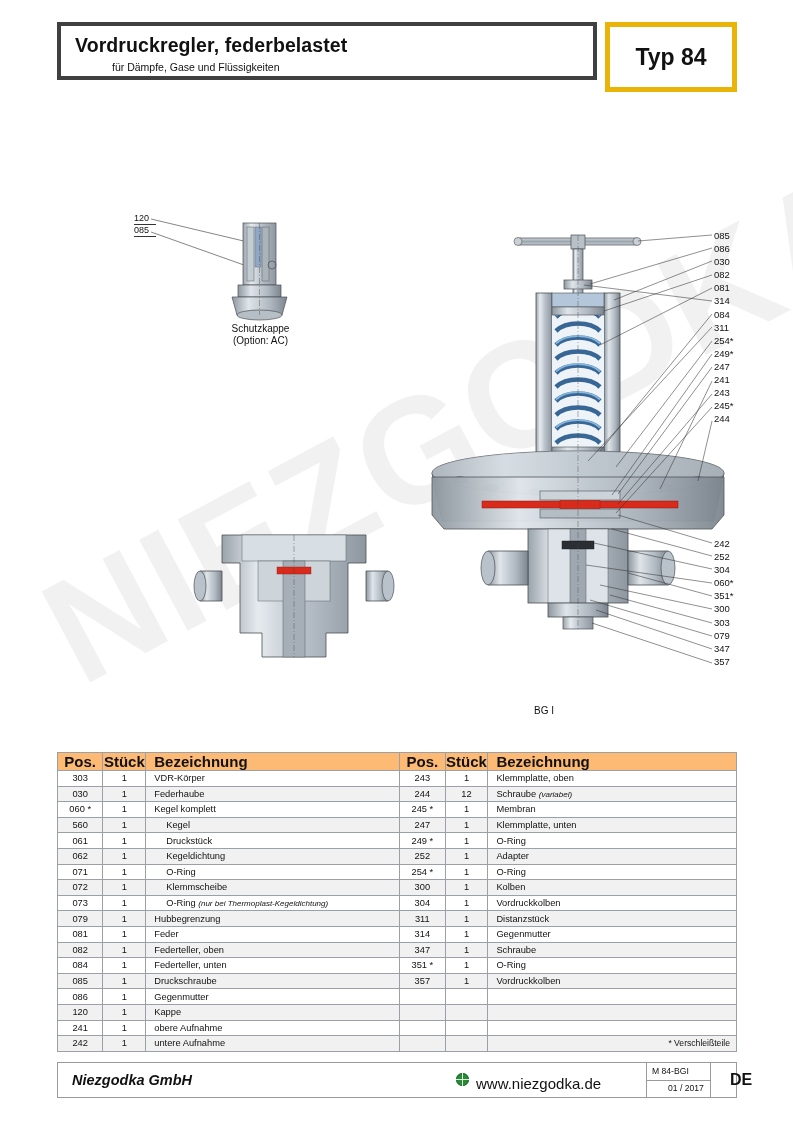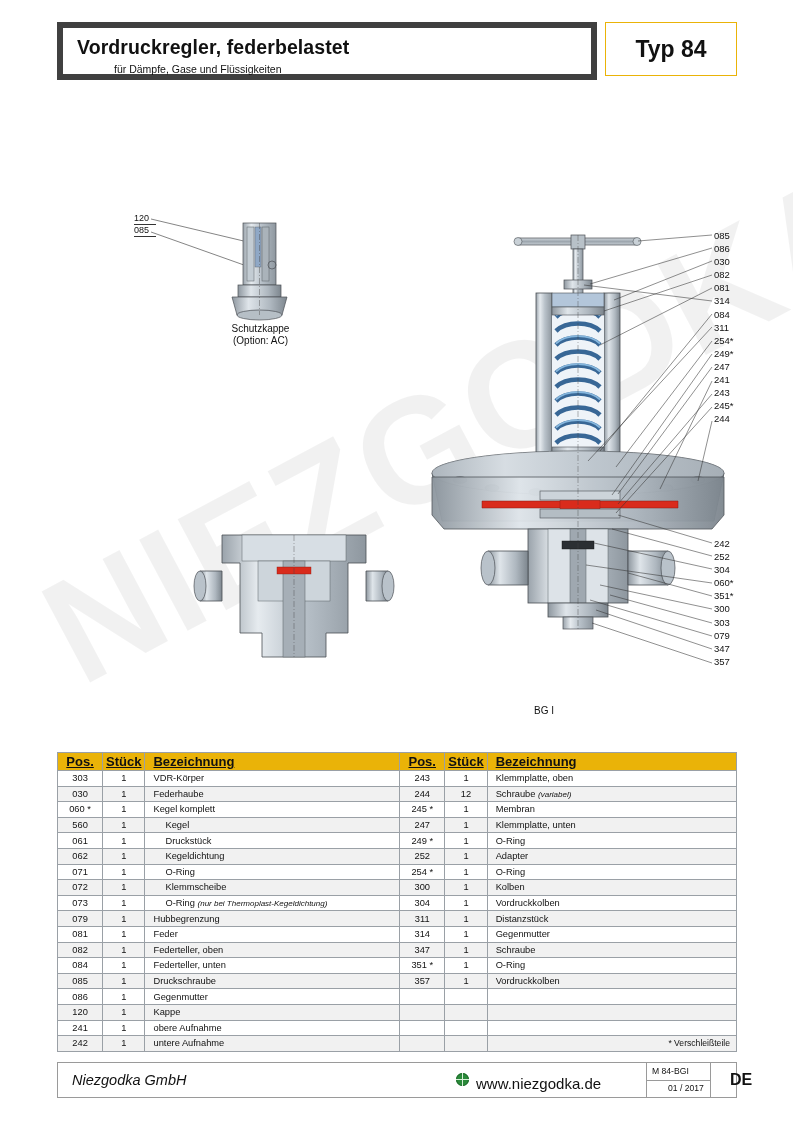--- a/index.html
+++ b/index.html
@@ -30,34 +30,34 @@
     pointer-events:none;
     user-select:none;
   }
 
   
   .header {
     position:absolute; left:57px; top:22px; width:680px; height:58px;
   }
   .header-title-box {
     position:absolute; left:0; top:0; width:540px; height:58px;
-    border:6px solid #404040; background:#fff;
+    border:4px solid #404040; background:#fff;
     box-sizing:border-box;
   }
   .header-title {
     position:absolute; left:14px; top:8px;
     font-size:19.5px; font-weight:bold; letter-spacing:0.1px;
   }
   .header-sub {
     position:absolute; left:15px; top:35px;
     font-size:10.5px; font-weight:normal;margin-left:36px;
   }
   .header-type-box {
-    position:absolute; left:548px; top:0; width:132px; height:54px;
-    border:1px solid #eab308; background:#fff;
+    position:absolute; left:548px; top:0; width:132px; height:70px;
+    border:5px solid #eab308; background:#fff;
     box-sizing:border-box;
     display:flex; align-items:center; justify-content:center;
   }
   .header-type {
     font-size:23px; font-weight:bold;
   }
 
   
   .drawing { position:absolute; left:0; top:95px; width:793px; height:640px; }
 
@@ -93,44 +93,43 @@
     width:680px;
     font-size:9.3px;
   }
   table.parts th, table.parts td {
     border:0.7px solid #9aa0a6;
     padding:0;
     height:14.6px;
     vertical-align:middle;
   }
   table.parts th {
-    background:#eab308;
-    font-size:13px;
+    background:#fdba74;
+    font-size:15px;
     font-weight:bold;
     height:17px;
-    text-decoration:underline;
   }
   .c-pos { width:46px; text-align:center; }
   .c-st  { width:42px; text-align:center;margin-left:40px; }
   .c-bez { width:252px; text-align:left; padding-left:8px !important; }
   .row-alt td { background:#f1f1f1; }
   .indent1 { padding-left:20px !important; }
   .ital { font-style:italic; font-size:8px; }
   .verschleiss {
     text-align:right; font-size:8.6px; padding-right:6px !important;
   }
 
   
   .footer {
     position:absolute; left:57px; top:1062px; width:680px; height:36px;
     border:1px solid #9a9a9a; box-sizing:border-box;
   }
   .footer-company {
     position:absolute; left:14px; top:9px;
-    font-size:14.5px; font-weight:normal; font-style:italic;
+    font-size:14.5px; font-weight:bold; font-style:italic;
   }
   .footer-web {
     position:absolute; left:418px; top:12px;
     font-size:15px;
   }
   .globe {
     position:absolute; left:398px; top:10px;
     width:13px; height:13px; border-radius:50%;
     background:#2a8a3a;
     box-shadow: inset 0 0 0 1px #1d6b2a;

